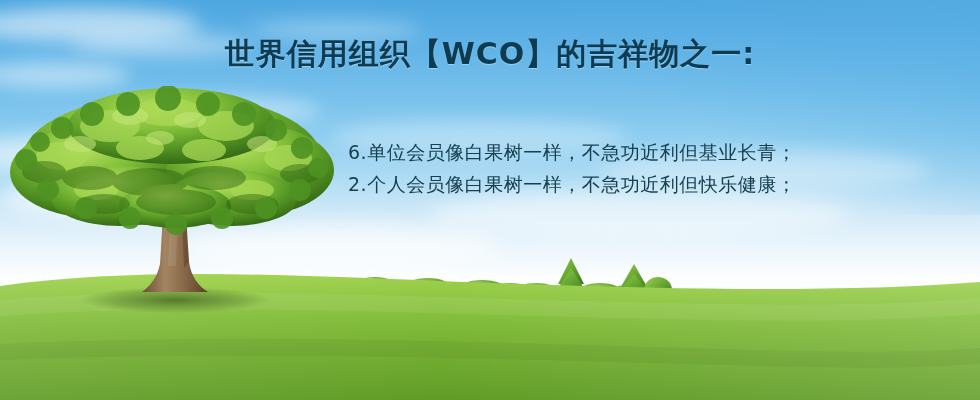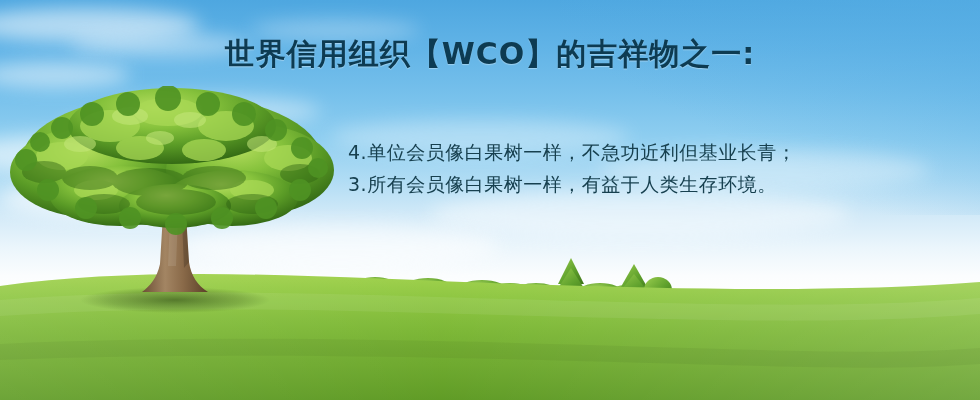--- a/index.html
+++ b/index.html
@@ -264,17 +264,17 @@
       <circle cx="86" cy="122" r="11"></circle>
       <circle cx="48" cy="104" r="11"></circle>
     </g>
   </svg>
 
   <div class="headline">
     <span class="l1">世界信用组织【WCO】的吉祥物之一:</span>
   </div>
 
   <div class="points">
-    <span class="pt">4.单位会员像白果树一样，不急功近利但基业长青；</span>
-    <span class="pt">3.所有会员像白果树一样，有益于人类生存环境。</span>
+    <span class="pt">6.单位会员像白果树一样，不急功近利但基业长青；</span>
+    <span class="pt">2.个人会员像白果树一样，不急功近利但快乐健康；</span>
   </div>
 
 </div>
 
 </body></html>

